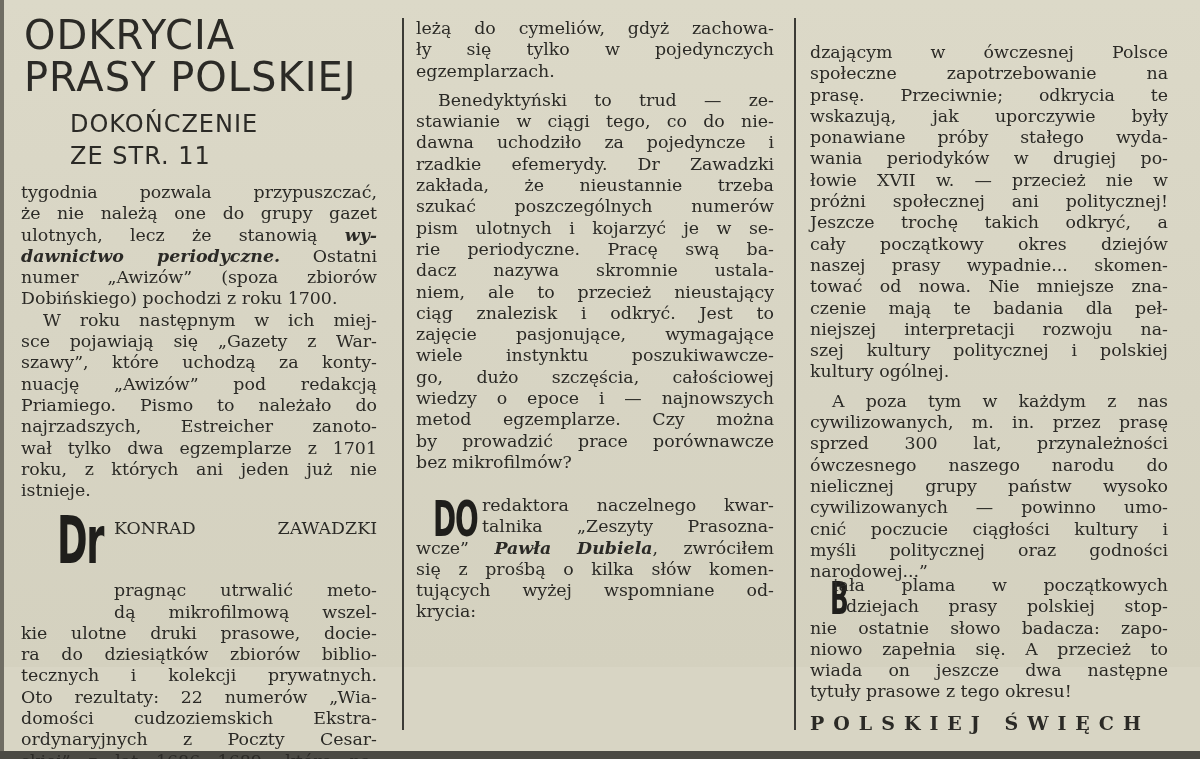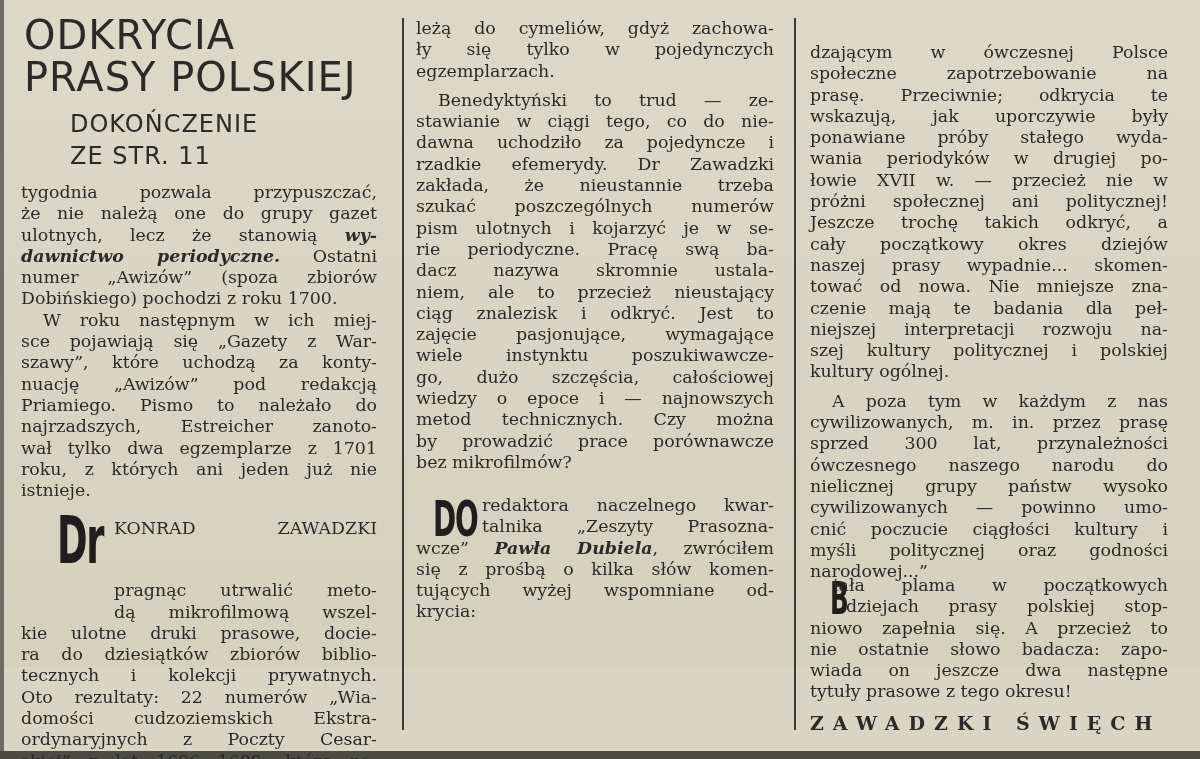--- a/index.html
+++ b/index.html
@@ -131,21 +131,21 @@
       <span class="line">szukać poszczególnych numerów</span>
       <span class="line">pism ulotnych i kojarzyć je w se-</span>
       <span class="line">rie periodyczne. Pracę swą ba-</span>
       <span class="line">dacz nazywa skromnie ustala-</span>
       <span class="line">niem, ale to przecież nieustający</span>
       <span class="line">ciąg znalezisk i odkryć. Jest to</span>
       <span class="line">zajęcie pasjonujące, wymagające</span>
       <span class="line">wiele instynktu poszukiwawcze-</span>
       <span class="line">go, dużo szczęścia, całościowej</span>
       <span class="line">wiedzy o epoce i — najnowszych</span>
-      <span class="line">metod technicznych. Czy można</span>
+      <span class="line">metod egzemplarze. Czy można</span>
       <span class="line">by prowadzić prace porównawcze</span>
       <span class="line last">bez mikrofilmów?</span>
     </p>
   </div>
 
   <div class="dropcap" style="left:433px; top:494px; font-size:50px; line-height:50px;">DO</div>
 
   <div class="col" style="left:416px; top:495px; width:358px;">
     <p>
       <span class="line" style="margin-left:66px;">redaktora naczelnego kwar-</span>
@@ -189,21 +189,21 @@
       <span class="line last">narodowej...”</span>
     </p>
   </div>
 
   <div class="dropcap" style="left:830px; top:577px; font-size:44px; line-height:44px;">B</div>
 
   <div class="col" style="left:810px; top:575px; width:358px;">
     <p>
       <span class="line" style="margin-left:23px;">iała plama w początkowych</span>
       <span class="line" style="margin-left:23px;padding-left:13px;">dziejach prasy polskiej stop-</span>
+      <span class="line">nie ostatnie słowo badacza: zapo-</span>
       <span class="line">niowo zapełnia się. A przecież to</span>
-      <span class="line">nie ostatnie słowo badacza: zapo-</span>
       <span class="line">wiada on jeszcze dwa następne</span>
       <span class="line last">tytuły prasowe z tego okresu!</span>
     </p>
     <div style="height:10px;"></div>
-    <div class="signature">ZAWADZKI ŚWIĘCH</div>
+    <div class="signature">POLSKIEJ ŚWIĘCH</div>
   </div>
 </div>
 
 </body></html>

